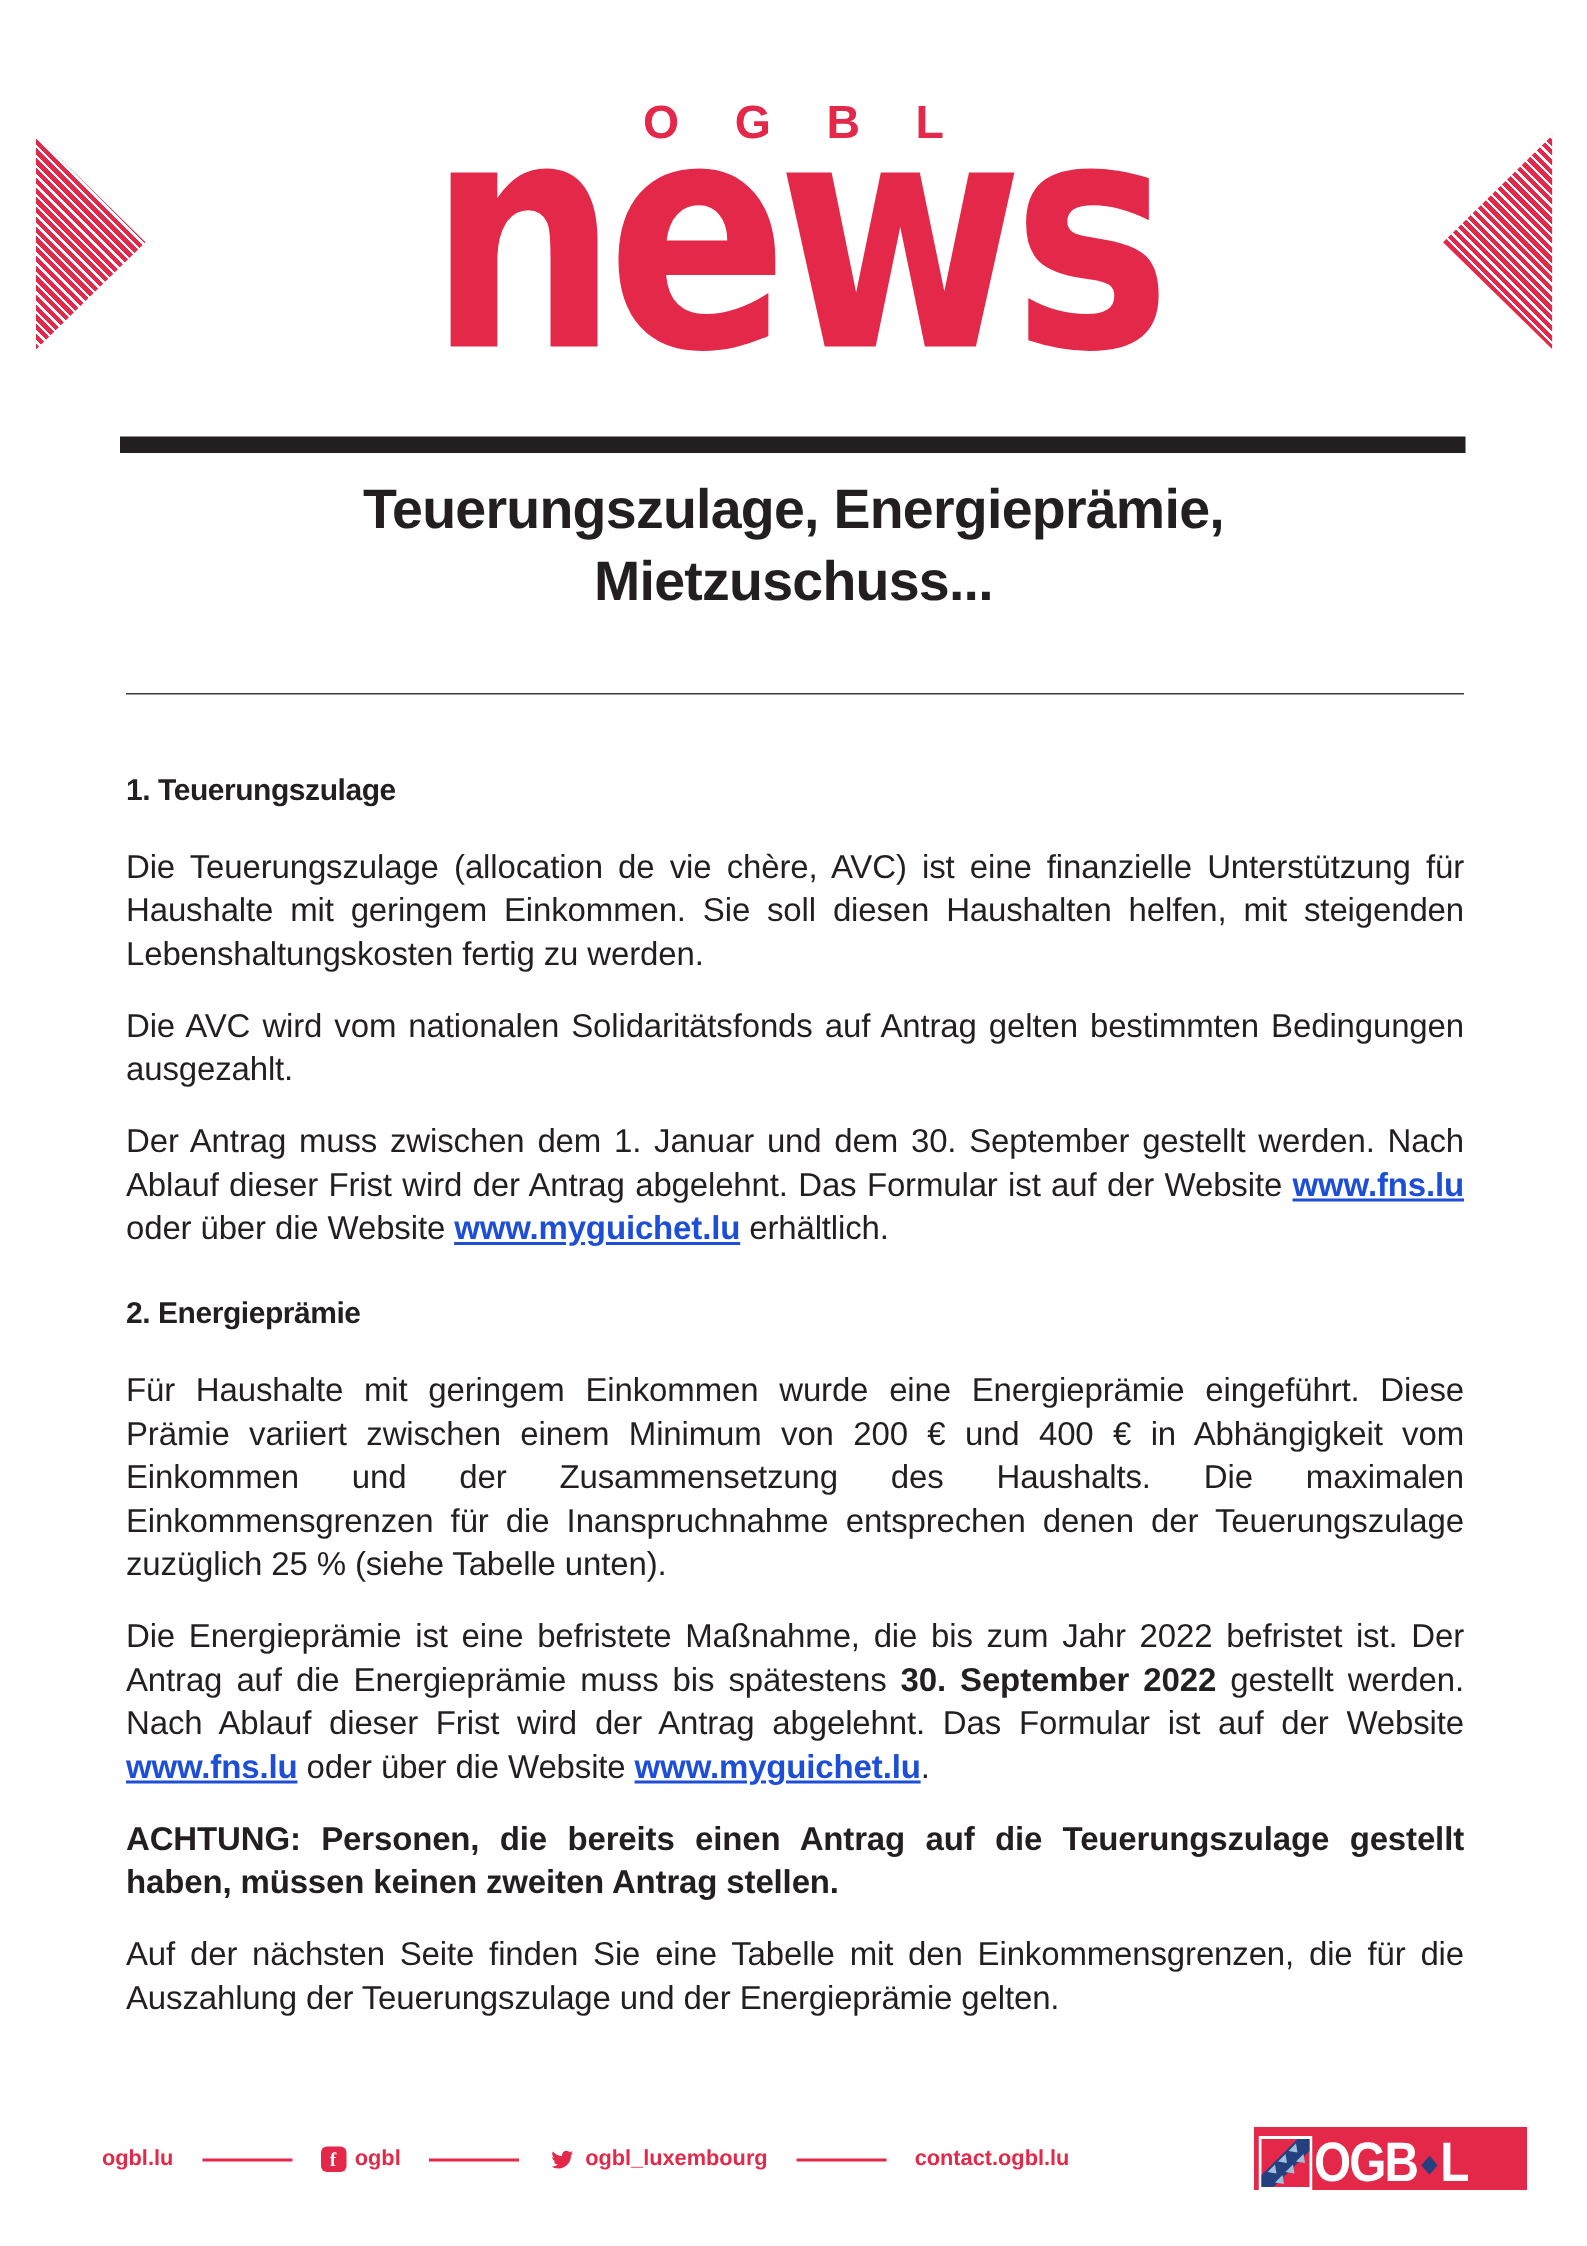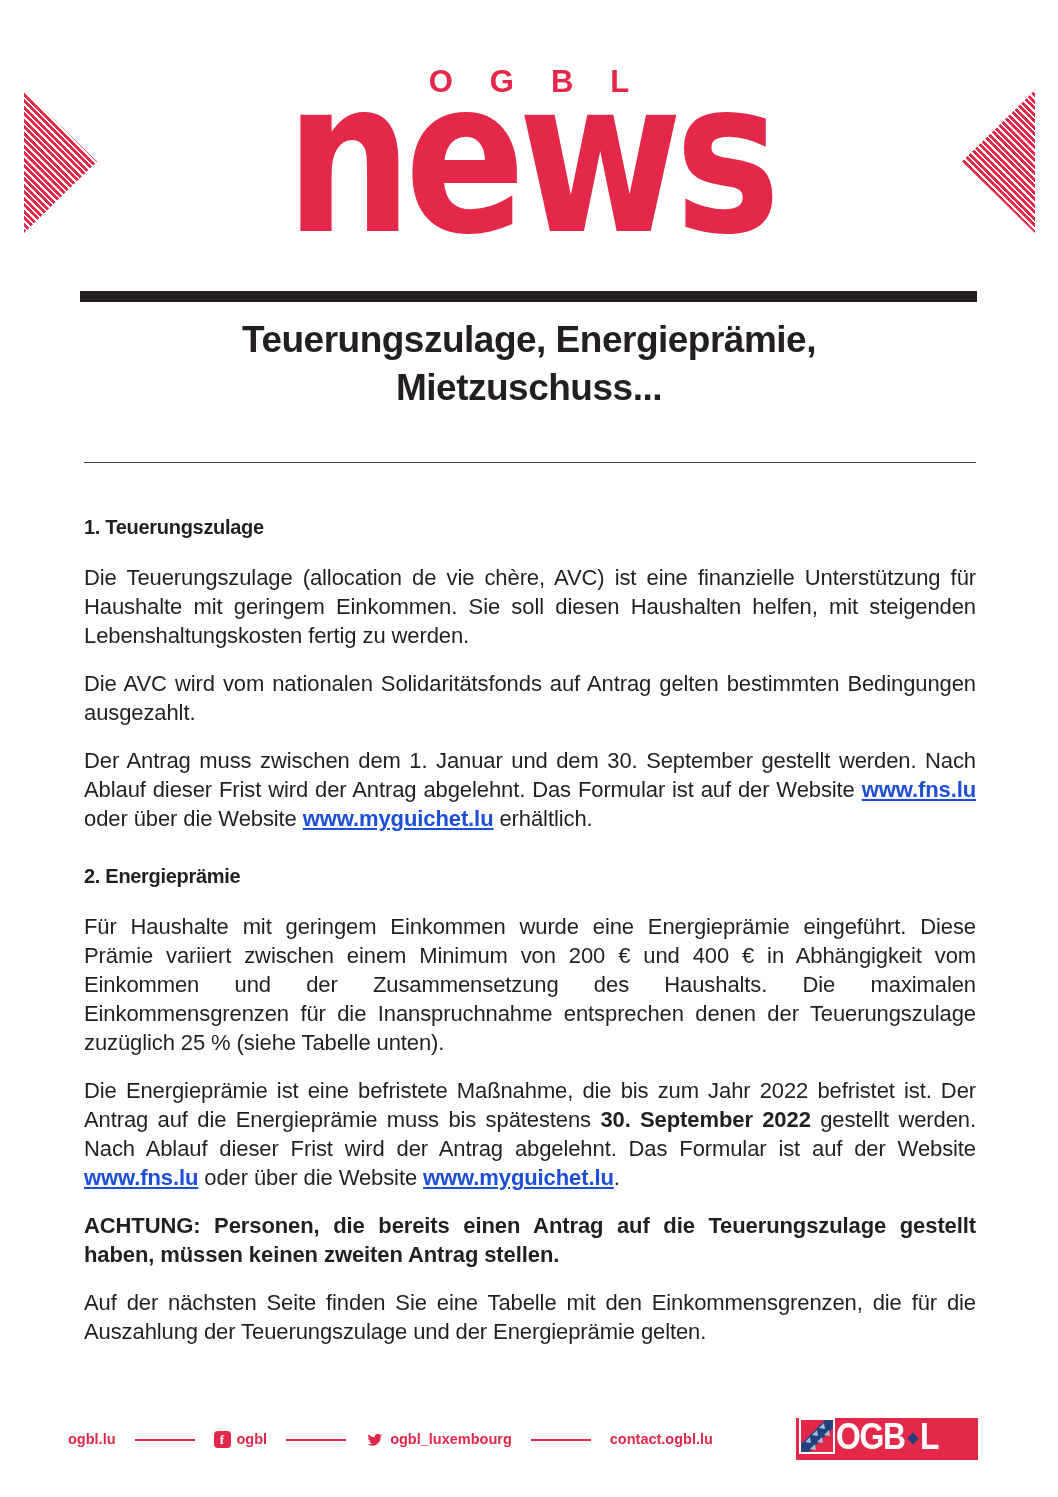--- a/index.html
+++ b/index.html
@@ -53,22 +53,22 @@
   .footer-bar .rule { flex:1; height:2px; background:#e42849; min-width:60px; }
   .footer-item { display:flex; align-items:center; gap:6px; white-space:nowrap; color:#e42849; text-decoration:none; }
   .fb-badge {
     width:17px; height:17px; border-radius:4px; background:#e42849; color:#fff;
     display:flex; align-items:center; justify-content:center;
     font-size:13px; font-weight:bold; font-family:"Liberation Serif", serif;
   }
   .tw-badge { width:19px; height:16px; display:block; }
 
   .ogbl-logo {
-    position:absolute; left:796px; top:1418px; width:182px; height:42px;
-    background:#e42849; display:flex; align-items:flex-start;
+    position:absolute; left:836px; top:1418px; width:182px; height:42px;
+    background:#e42849; display:flex; align-items:flex-end;
   }
   .emblem { width:36px; height:36px; margin-left:3px; flex:0 0 auto; }
   .logo-text {
     display:flex; align-items:center; color:#ffffff; font-weight:bold;
     font-size:37px; line-height:1; letter-spacing:-1.5px;
     transform:scaleX(0.86); transform-origin:left center; margin-left:1px;
   }
   .logo-diamond { width:9px; height:9px; background:#24407e; transform:rotate(45deg); margin:4px 4px 0 5px; flex:0 0 auto; }
 </style>
 </head>

